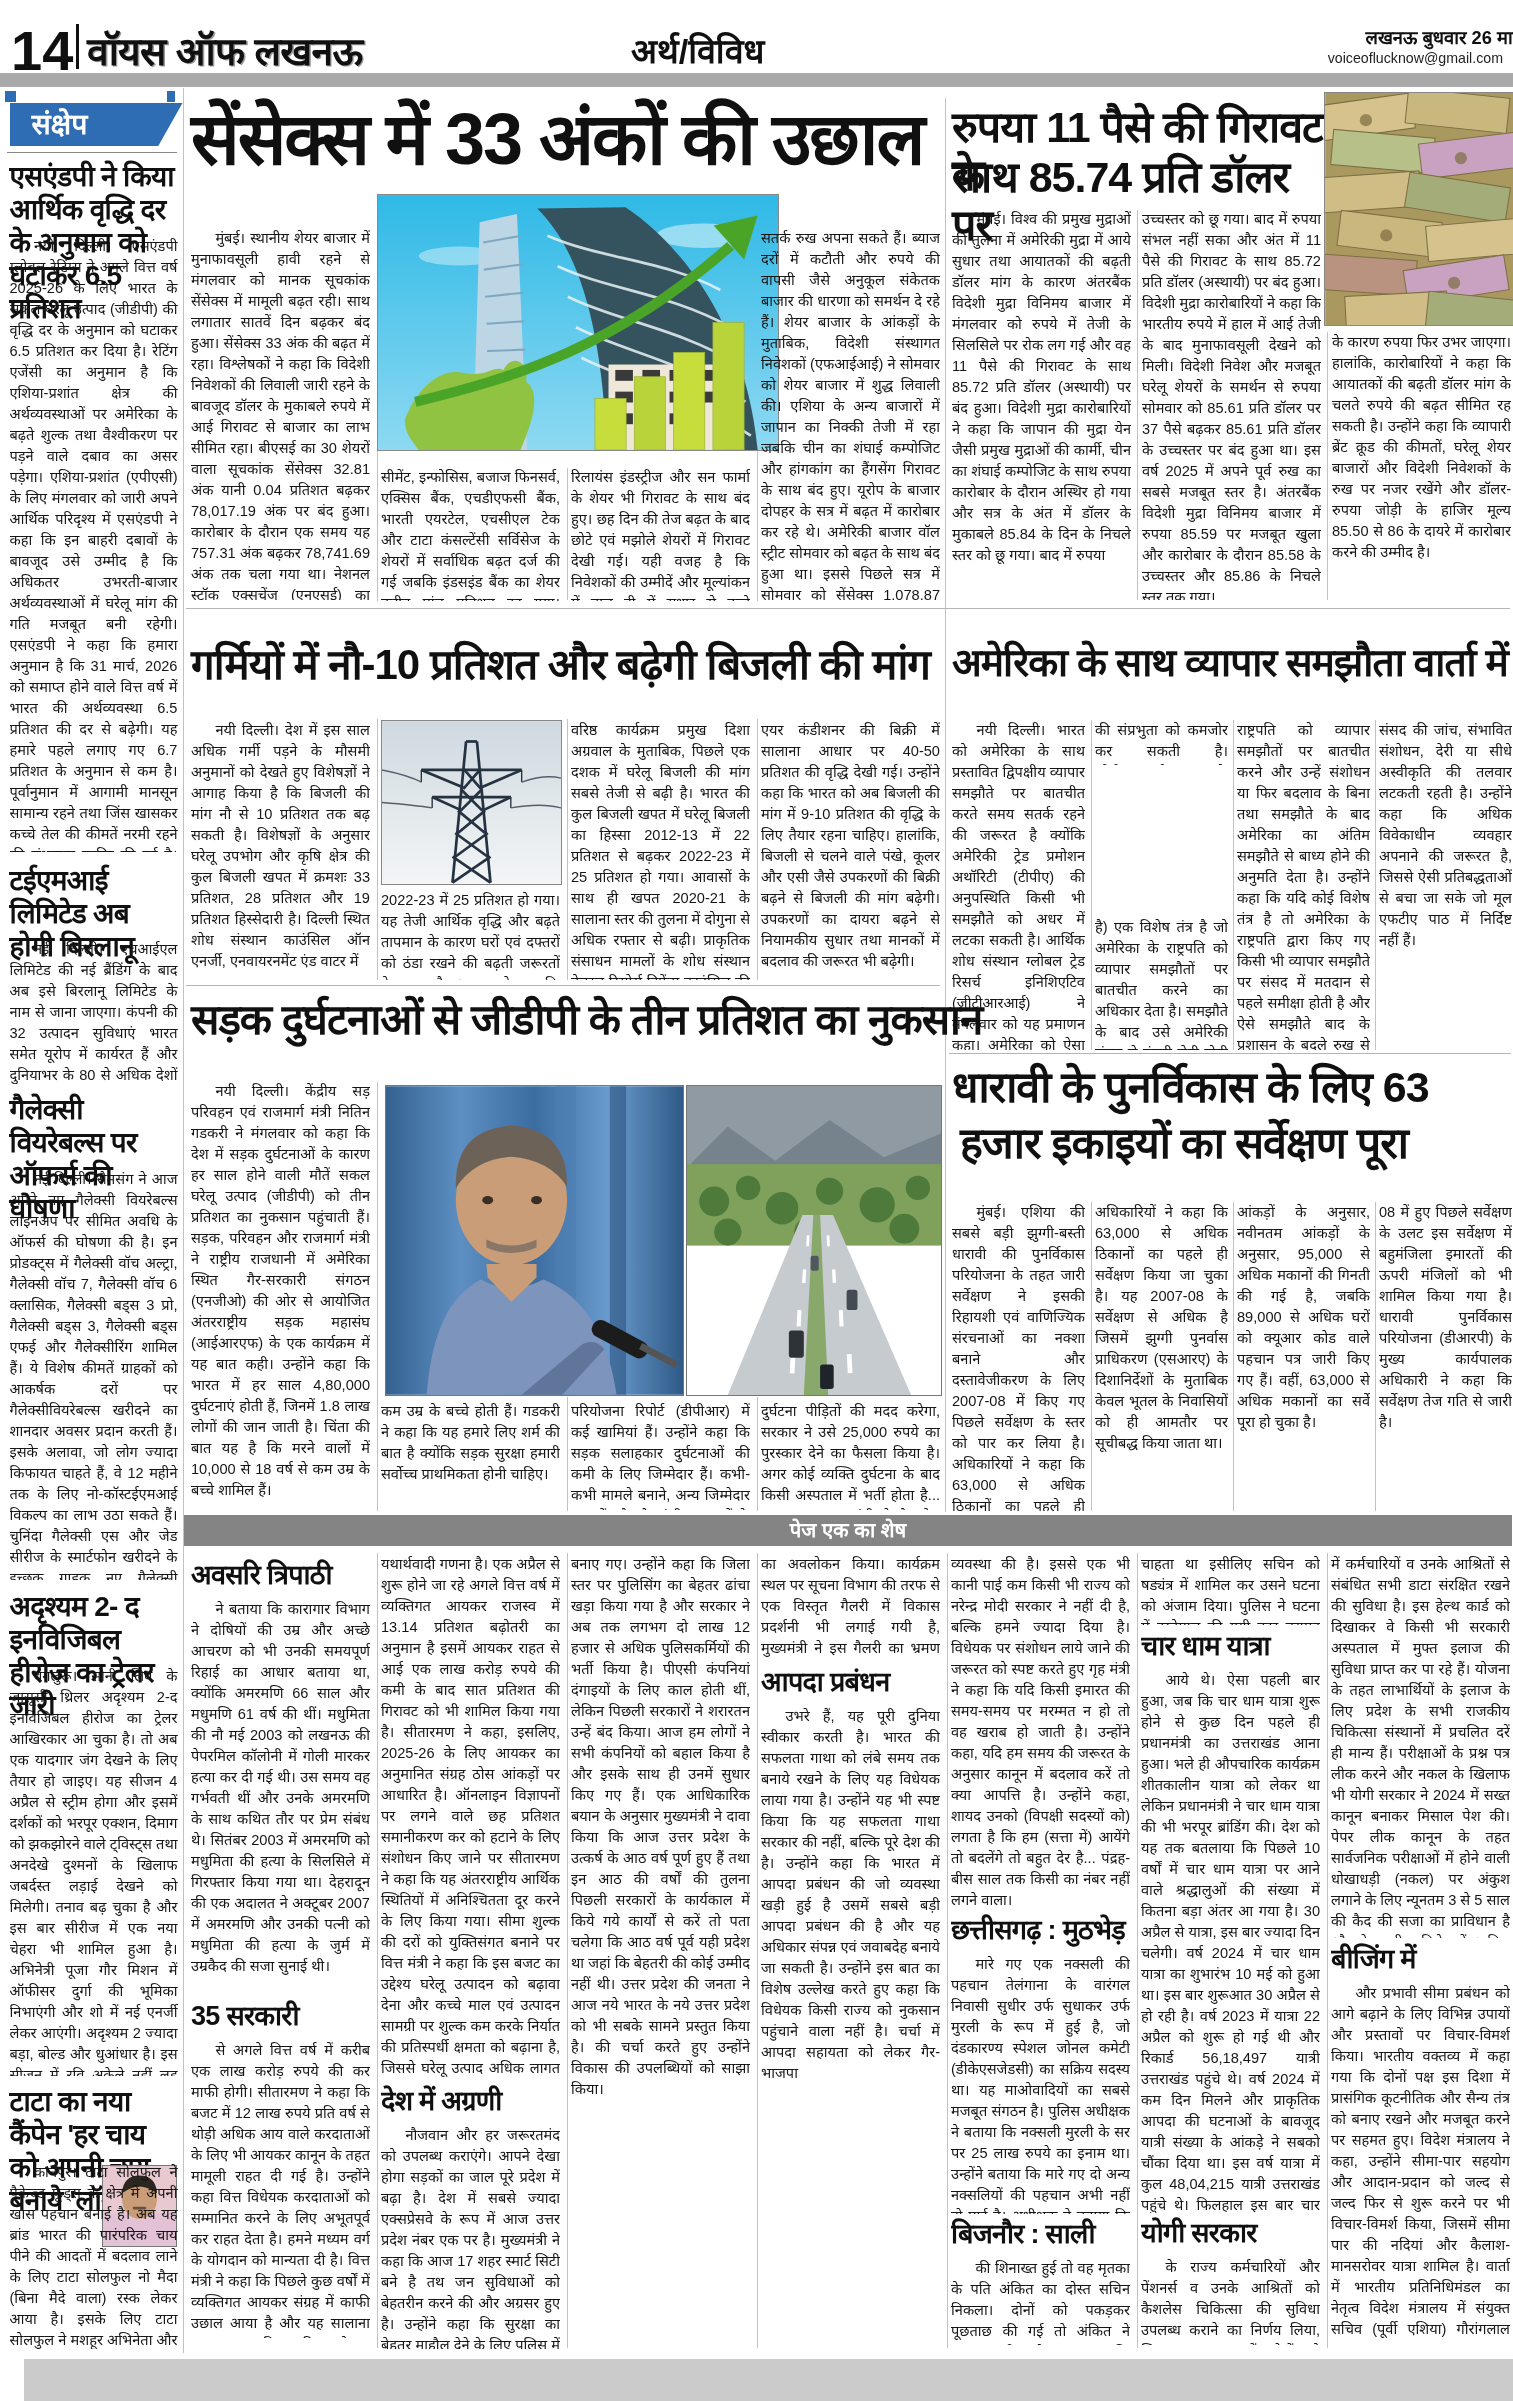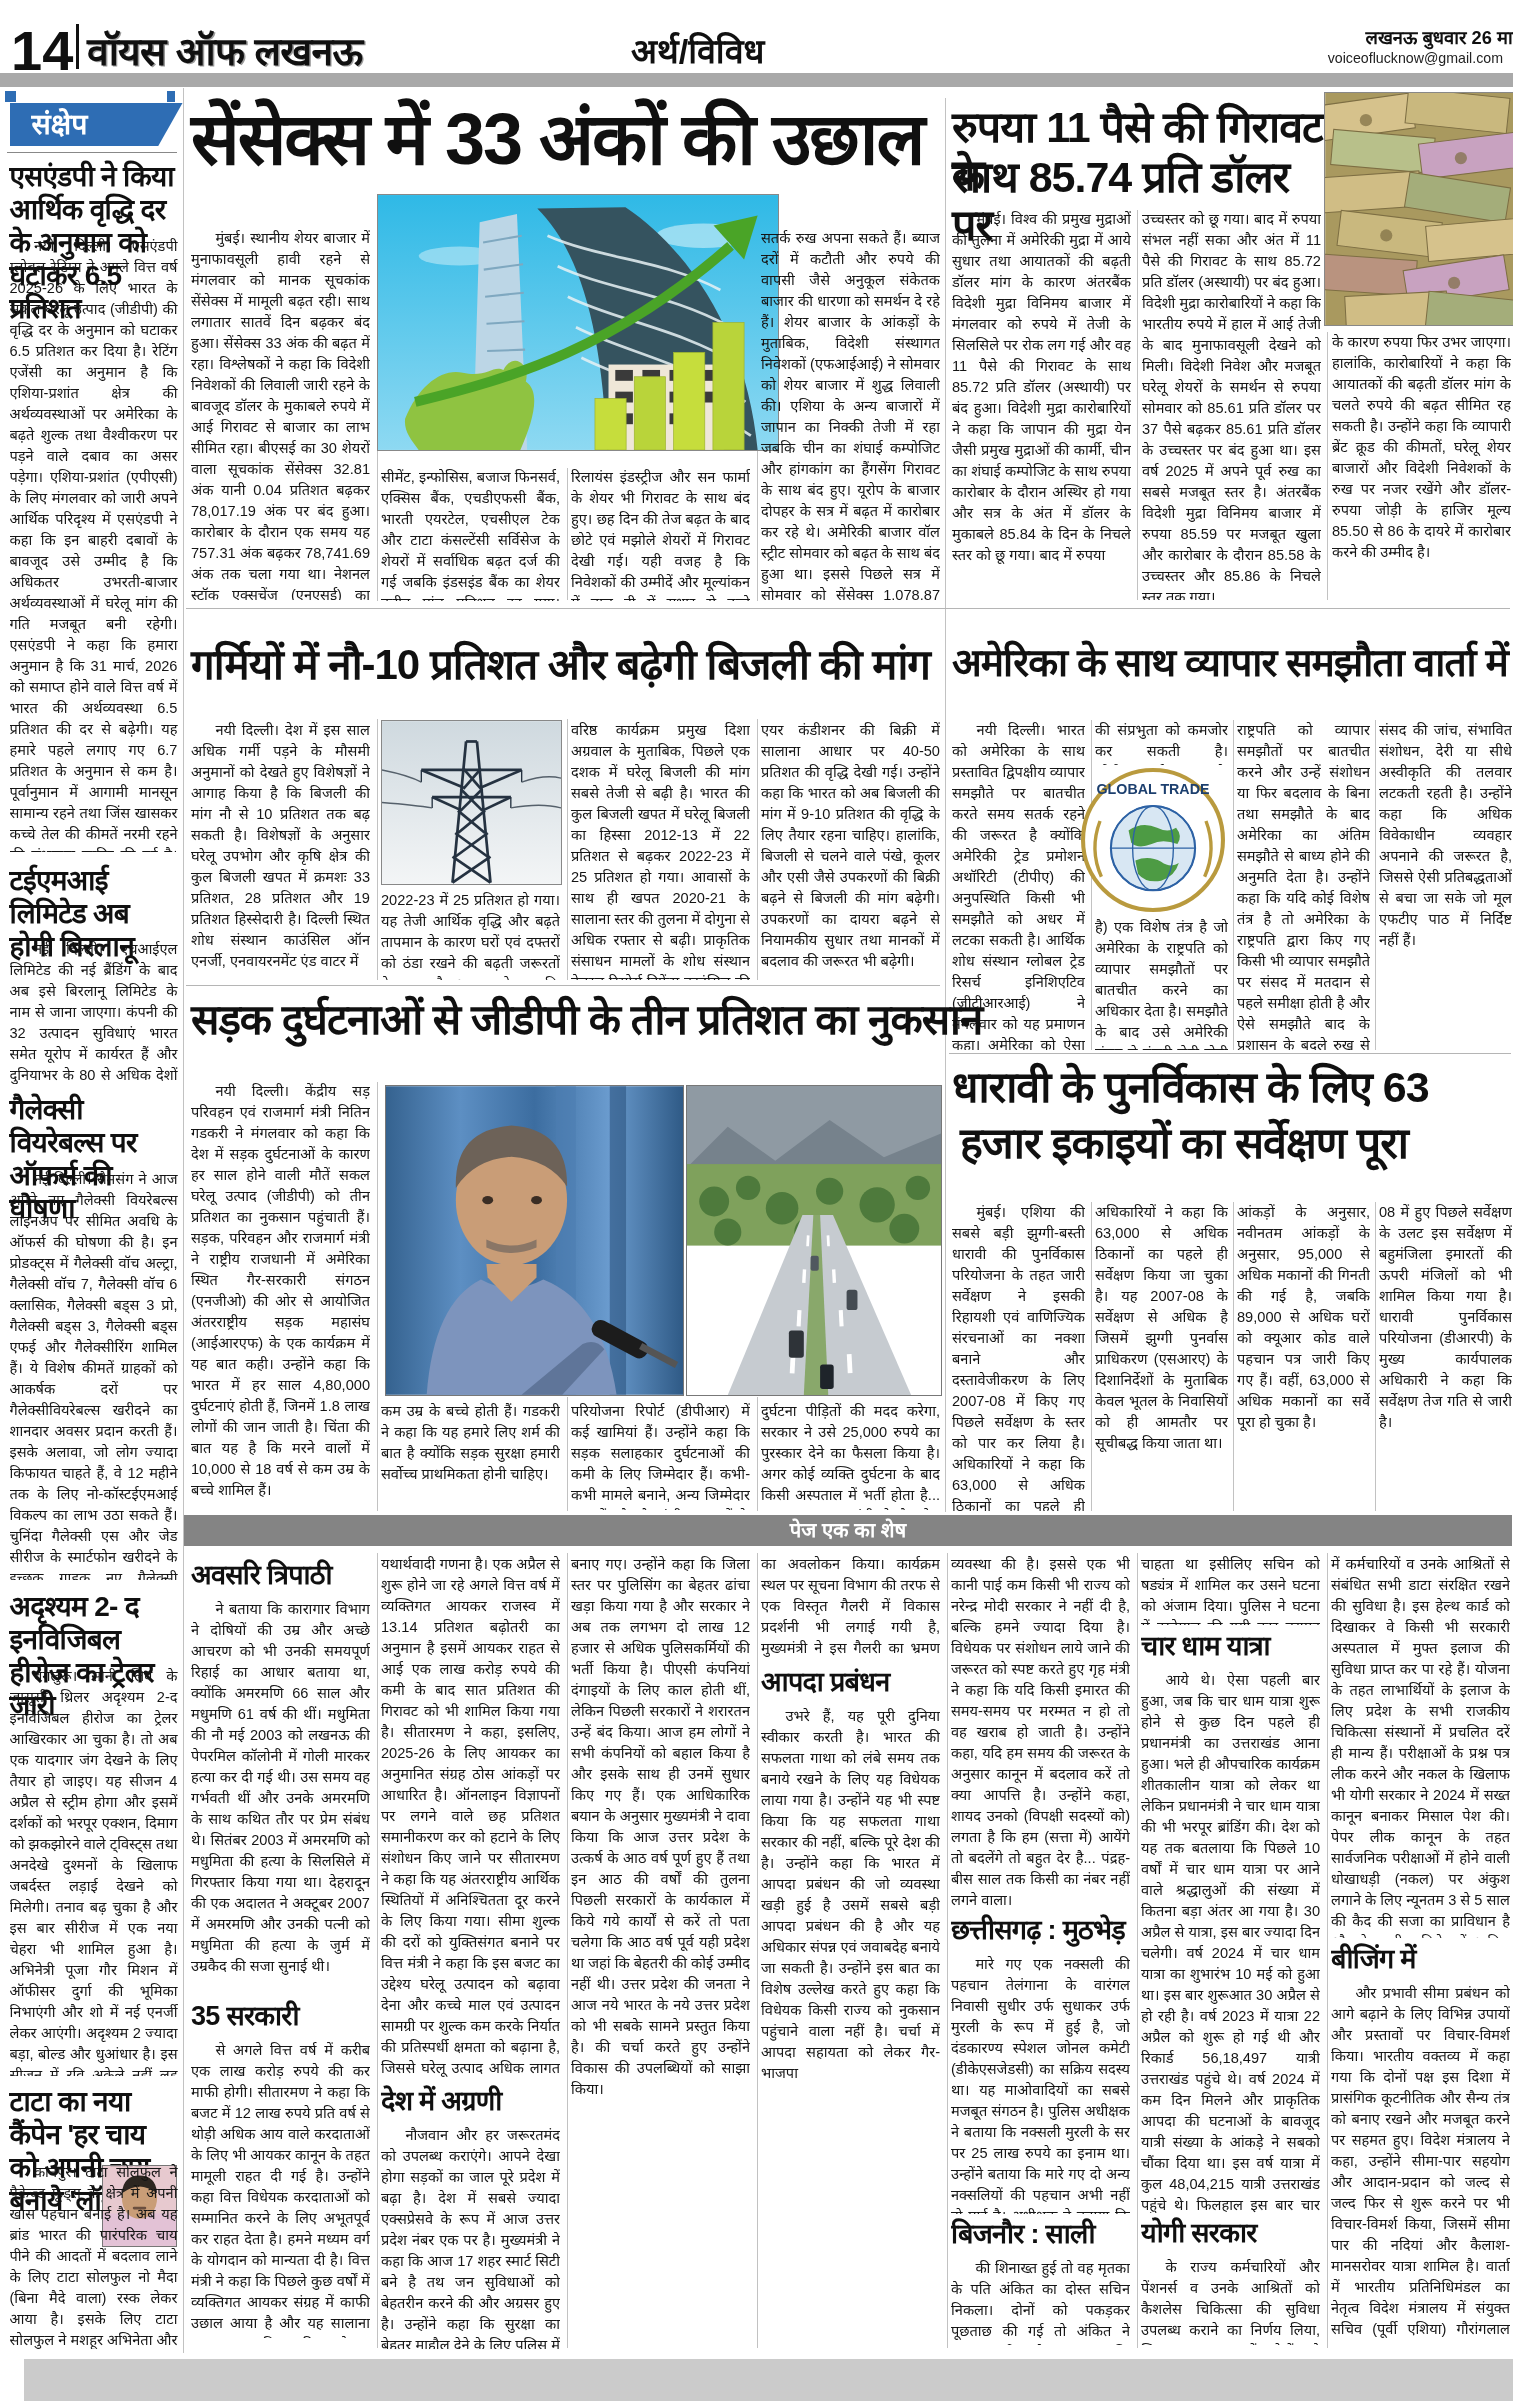--- a/index.html
+++ b/index.html
@@ -219,34 +219,20 @@
       <path d="M0 72 Q40 80 58 90 M206 90 Q240 78 264 84 M0 120 Q50 124 74 128 M190 128 Q235 120 264 128" stroke="#55606b" stroke-width="2" fill="none"></path>
     </svg>
   </div>
   <div class="abs body" style="left:381px;top:890px;width:179px;height:90px;">2022-23 में 25 प्रतिशत हो गया। यह तेजी आर्थिक वृद्धि और बढ़ते तापमान के कारण घरों एवं दफ्तरों को ठंडा रखने की बढ़ती जरूरतों के कारण है। अग्रवाल ने कहा कि 2024 की गर्मियों में रिकॉर्डतोड़ तापमान के बीच कमरे के</div>
   <div class="abs body" style="left:571px;top:720px;width:179px;height:260px;">वरिष्ठ कार्यक्रम प्रमुख दिशा अग्रवाल के मुताबिक, पिछले एक दशक में घरेलू बिजली की मांग सबसे तेजी से बढ़ी है। भारत की कुल बिजली खपत में घरेलू बिजली का हिस्सा 2012-13 में 22 प्रतिशत से बढ़कर 2022-23 में 25 प्रतिशत हो गया। आवासों के साथ ही खपत 2020-21 के सालाना स्तर की तुलना में दोगुना से अधिक रफ्तार से बढ़ी। प्राकृतिक संसाधन मामलों के शोध संस्थान नेचुरल रिसोर्स डिफेंस काउंसिल की तरफ से आयोजित एक सम्मेलन में विशेषज्ञों ने गर्मी के मौसम में तापमान बढ़ने के कारण एयर कंडीशनिंग की मांग बढ़ने को लेकर चिंता जताई।</div>
   <div class="abs body" style="left:761px;top:720px;width:179px;height:260px;">एयर कंडीशनर की बिक्री में सालाना आधार पर 40-50 प्रतिशत की वृद्धि देखी गई। उन्होंने कहा कि भारत को अब बिजली की मांग में 9-10 प्रतिशत की वृद्धि के लिए तैयार रहना चाहिए। हालांकि, बिजली से चलने वाले पंखे, कूलर और एसी जैसे उपकरणों की बिक्री बढ़ने से बिजली की मांग बढ़ेगी। उपकरणों का दायरा बढ़ने से नियामकीय सुधार तथा मानकों में बदलाव की जरूरत भी बढ़ेगी।</div>
 
   <div class="abs head-lg" style="left:952px;top:641px;width:560px;font-size:39px;white-space:nowrap;">अमेरिका के साथ व्यापार समझौता वार्ता में सतर्कता बरते भारत</div>
   <div class="abs body ind" style="left:952px;top:720px;width:133px;height:330px;">नयी दिल्ली। भारत को अमेरिका के साथ प्रस्तावित द्विपक्षीय व्यापार समझौते पर बातचीत करते समय सतर्क रहने की जरूरत है क्योंकि अमेरिकी ट्रेड प्रमोशन अथॉरिटी (टीपीए) की अनुपस्थिति किसी भी समझौते को अधर में लटका सकती है। आर्थिक शोध संस्थान ग्लोबल ट्रेड रिसर्च इनिशिएटिव (जीटीआरआई) ने मंगलवार को यह प्रमाणन कहा। अमेरिका को ऐसा कानूनी समझौते पर पुनः बातचीत करने का अधिकार देती है।</div>
   <div class="abs body" style="left:1095px;top:720px;width:133px;height:45px;">की संप्रभुता को कमजोर कर सकती है। जीटीआरआई के संस्थापक अजय श्रीवास्तव ने कहा कि टीपीए (जिसे फास्ट ट्रैक अथॉरिटी भी कहा जाता</div>
-  <div class="abs" style="left:1081px;top:768px;width:144px;height:144px;">
-    <svg width="144" height="144" viewBox="0 0 212 212">
-      <circle cx="106" cy="106" r="103" fill="#ffffff" stroke="#b99a3e" stroke-width="6"></circle>
-      <path d="M30 160 Q12 120 28 78" stroke="#b99a3e" stroke-width="5" fill="none"></path>
-      <path d="M182 160 Q200 120 184 78" stroke="#b99a3e" stroke-width="5" fill="none"></path>
-      <circle cx="106" cy="118" r="62" fill="#d8e7f3" stroke="#2d62a5" stroke-width="3"></circle>
-      <path d="M70 92 Q90 78 112 88 Q128 96 140 88 Q150 100 142 112 Q120 104 104 112 Q84 120 74 110 Z" fill="#4d9b44"></path>
-      <path d="M80 136 Q100 128 118 138 Q132 148 144 140 Q138 160 118 166 Q96 170 84 156 Z" fill="#4d9b44"></path>
-      <ellipse cx="106" cy="118" rx="62" ry="62" fill="none" stroke="#2d62a5" stroke-width="2"></ellipse>
-      <ellipse cx="106" cy="118" rx="30" ry="62" fill="none" stroke="#2d62a5" stroke-width="2"></ellipse>
-      <line x1="44" y1="118" x2="168" y2="118" stroke="#2d62a5" stroke-width="2"></line>
-      <text x="106" y="38" text-anchor="middle" font-size="21" font-weight="bold" fill="#1c3f6e">GLOBAL TRADE</text>
-    </svg>
-  </div>
   <div class="abs body" style="left:1095px;top:917px;width:133px;height:133px;">है) एक विशेष तंत्र है जो अमेरिका के राष्ट्रपति को व्यापार समझौतों पर बातचीत करने का अधिकार देता है। समझौते के बाद उसे अमेरिकी संसद से मंजूरी लेनी होती है। उन्होंने कहा कि टीपीए के बिना राष्ट्रपति द्वारा किए गए समझौते संसद में अटक सकते हैं।</div>
   <div class="abs body" style="left:1237px;top:720px;width:133px;height:330px;">राष्ट्रपति को व्यापार समझौतों पर बातचीत करने और उन्हें संशोधन या फिर बदलाव के बिना तथा समझौते के बाद अमेरिका का अंतिम समझौते से बाध्य होने की अनुमति देता है। उन्होंने कहा कि यदि कोई विशेष तंत्र है तो अमेरिका के राष्ट्रपति द्वारा किए गए किसी भी व्यापार समझौते पर संसद में मतदान से पहले समीक्षा होती है और ऐसे समझौते बाद के प्रशासन के बदले रुख से प्रभावित हो सकते हैं।</div>
   <div class="abs body" style="left:1379px;top:720px;width:133px;height:330px;">संसद की जांच, संभावित संशोधन, देरी या सीधे अस्वीकृति की तलवार लटकती रहती है। उन्होंने कहा कि अधिक विवेकाधीन व्यवहार अपनाने की जरूरत है, जिससे ऐसी प्रतिबद्धताओं से बचा जा सके जो मूल एफटीए पाठ में निर्दिष्ट नहीं हैं।</div>
 
   <div class="abs head-lg" style="left:191px;top:996px;width:751px;font-size:42px;white-space:nowrap;">सड़क दुर्घटनाओं से जीडीपी के तीन प्रतिशत का नुकसान</div>
   <div class="abs body ind" style="left:191px;top:1081px;width:179px;height:430px;">नयी दिल्ली। केंद्रीय सड़ परिवहन एवं राजमार्ग मंत्री नितिन गडकरी ने मंगलवार को कहा कि देश में सड़क दुर्घटनाओं के कारण हर साल होने वाली मौतें सकल घरेलू उत्पाद (जीडीपी) को तीन प्रतिशत का नुकसान पहुंचाती हैं। सड़क, परिवहन और राजमार्ग मंत्री ने राष्ट्रीय राजधानी में अमेरिका स्थित गैर-सरकारी संगठन (एनजीओ) की ओर से आयोजित अंतरराष्ट्रीय सड़क महासंघ (आईआरएफ) के एक कार्यक्रम में यह बात कही। उन्होंने कहा कि भारत में हर साल 4,80,000 दुर्घटनाएं होती हैं, जिनमें 1.8 लाख लोगों की जान जाती है। चिंता की बात यह है कि मरने वालों में 10,000 से 18 वर्ष से कम उम्र के बच्चे शामिल हैं।</div>
   <div class="abs" style="left:385px;top:1085px;width:297px;height:309px;border:0.7px solid #777;">
     <svg width="297" height="309" viewBox="0 0 438 455">
       <defs>
           <linearGradient id="curtain" x1="0" y1="0" x2="1" y2="0">

